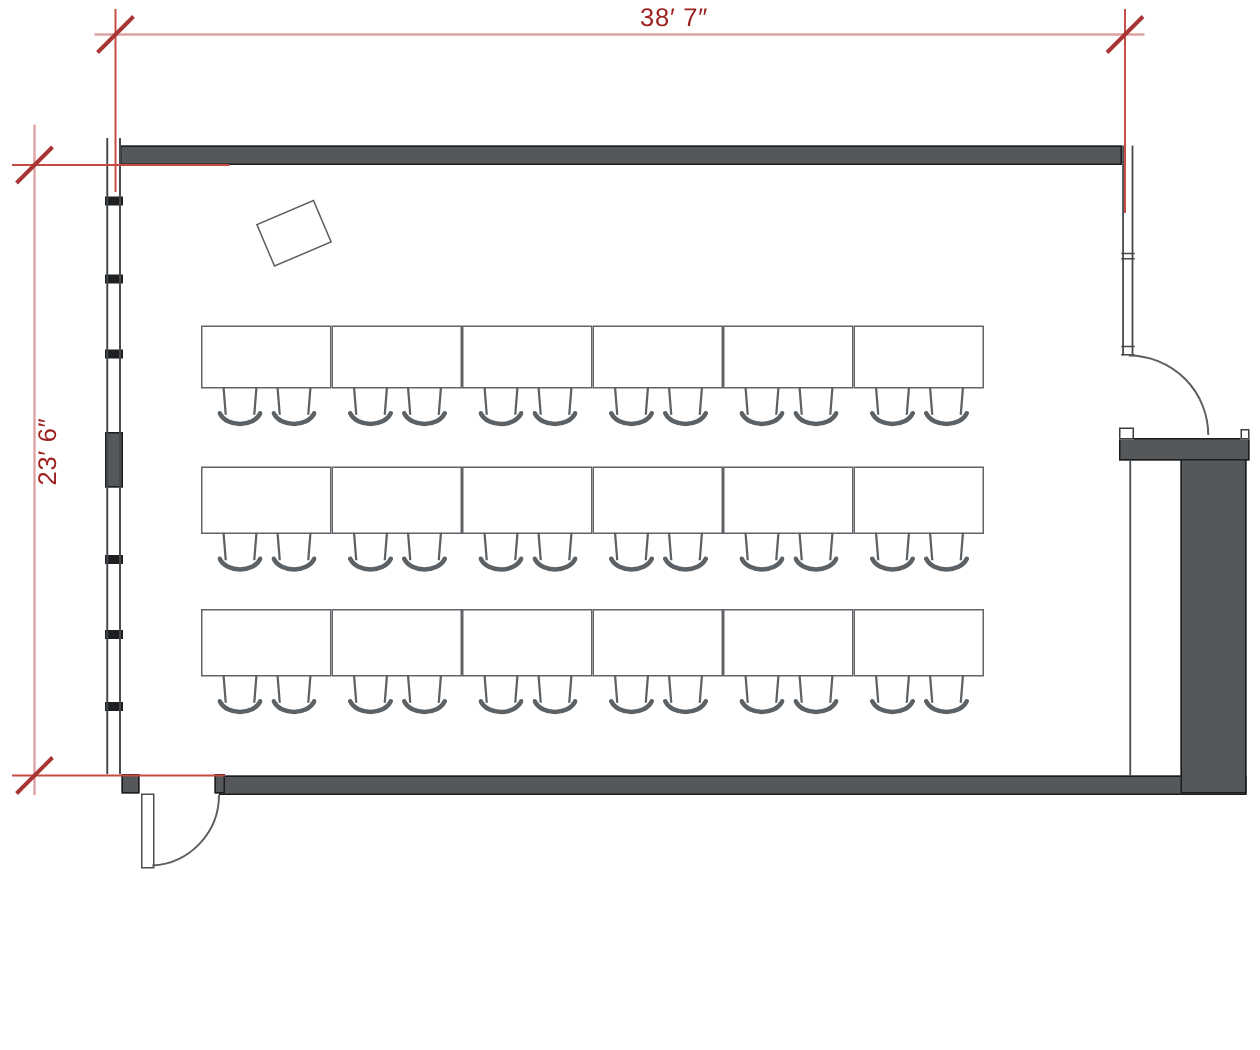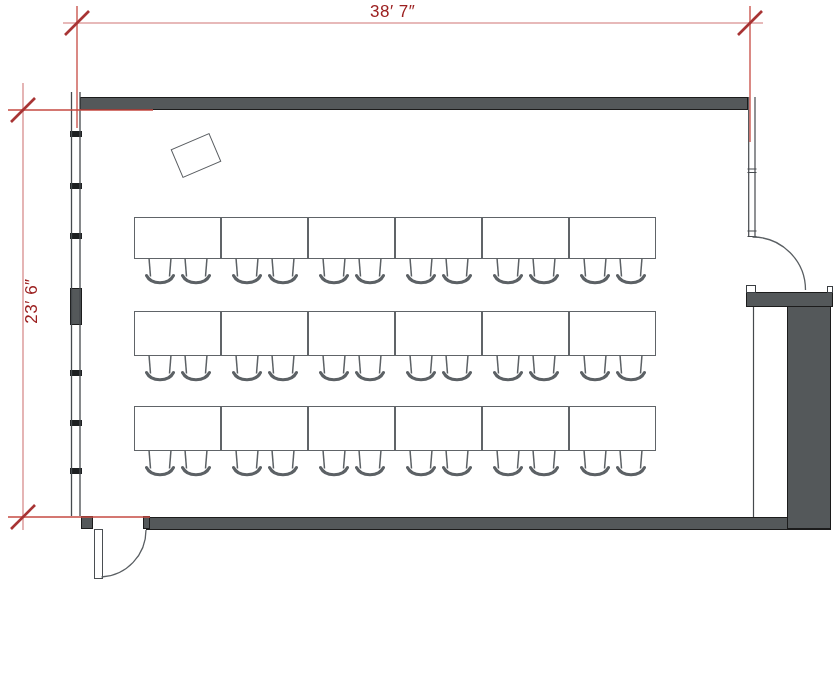--- a/index.html
+++ b/index.html
@@ -13,21 +13,21 @@
   .mullion{position:absolute;background:#1d1f21;z-index:3;}
   
   .leaf{position:absolute;background:#ffffff;border:1px solid #4a4e52;box-sizing:border-box;z-index:3;}
   
   .table{position:absolute;background:#ffffff;border:1px solid #606468;box-sizing:border-box;z-index:1;}
   .chair{position:absolute;z-index:1;}
   #teacher-desk{position:absolute;left:175px;top:140px;width:42px;height:31px;
     border:1.4px solid #5a5e62;background:#fff;transform:rotate(-23deg);z-index:1;box-sizing:border-box;}
   
   .dim-text{position:absolute;color:#9c2020;font-size:17px;letter-spacing:0.5px;z-index:6;white-space:nowrap;}
-  #dim-width{left:370px;top:2px;width:90px;text-align:left;}
+  #dim-width{left:382px;top:2px;width:90px;text-align:right;}
   #dim-height{left:-13px;top:291px;width:90px;text-align:center;transform:rotate(-90deg);transform-origin:center center;}
   
   #overlay{position:absolute;left:0;top:0;z-index:5;pointer-events:none;}
 </style>
 </head>
 <body>
 
 <div id="plan">
 
   <div id="dim-width" class="dim-text">38′ 7″</div>

